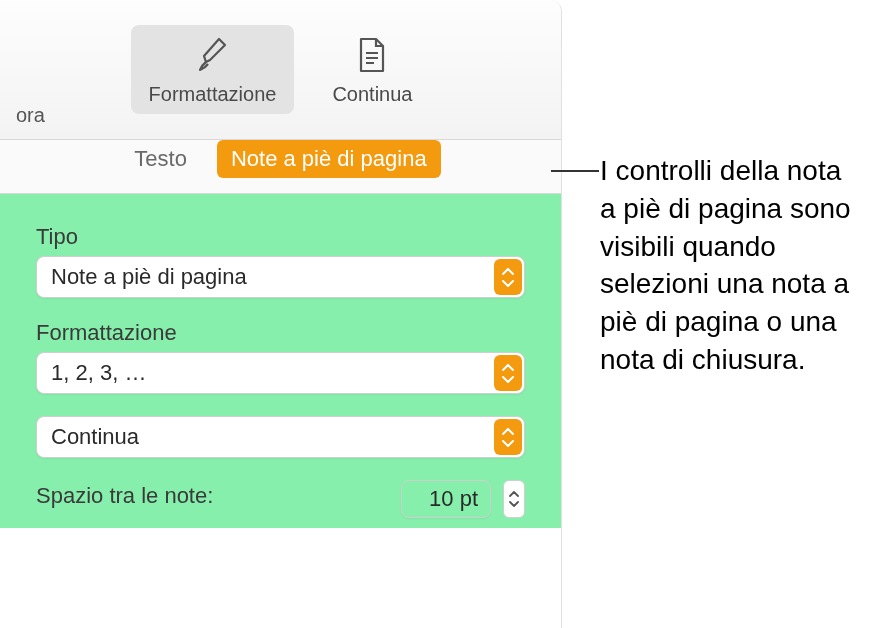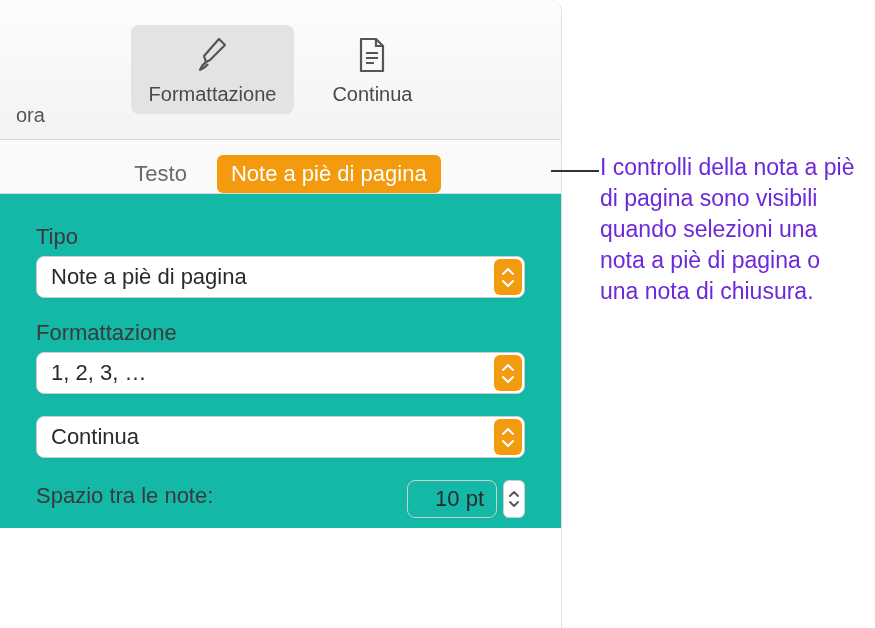--- a/index.html
+++ b/index.html
@@ -60,39 +60,39 @@
     }
     .toolbar-label {
       font-size: 20px;
       color: #4a4a4a;
     }
     .subtabs {
       height: 54px;
       background: #fafafa;
       border-bottom: 1px solid #d8d8d8;
       display: flex;
-      align-items: flex-end;
+      align-items: flex-start;
       justify-content: center;
       gap: 16px;
     }
     .subtab {
       font-size: 22px;
       color: #6a6a6a;
       padding: 6px 14px;
       border-radius: 6px;
       cursor: pointer;
     }
     .subtab.active {
       background: #f39a0f;
       color: #ffffff;
       font-weight: 500;
     }
     .content {
       padding: 30px 36px 10px 36px;
-      background: #14b8a6;
+      background: #86efac;
     }
     .group {
       margin-bottom: 22px;
     }
     .group-label {
       font-size: 22px;
       color: #3a3a3a;
       margin-bottom: 6px;
     }
     .popup-button {
@@ -126,21 +126,21 @@
     .popup-arrows svg { display: block; }
     .spacer-row {
       display: flex;
       align-items: center;
       justify-content: space-between;
       margin-top: 20px;
     }
     .stepper {
       display: flex;
       align-items: center;
-      gap: 6px;
+      gap: 12px;
       padding-left: 18px;
     }
     .stepper-field {
       width: 90px;
       height: 38px;
       border: 1px solid #cfcfcf;
       border-radius: 8px;
       display: flex;
       align-items: center;
       justify-content: flex-end;
@@ -159,23 +159,23 @@
       gap: 2px;
       border: 1px solid #cfcfcf;
       border-radius: 6px;
       background: #fff;
     }
     .callout {
       position: absolute;
       left: 600px;
       top: 152px;
       width: 260px;
-      font-size: 23px;
+      font-size: 28px;
       line-height: 1.35;
-      color: #6d28d9;
+      color: #000000;
     }
     .callout-line {
       position: absolute;
       left: 551px;
       top: 170px;
       width: 48px;
       height: 1.5px;
       background: #333;
     }
   </style>

